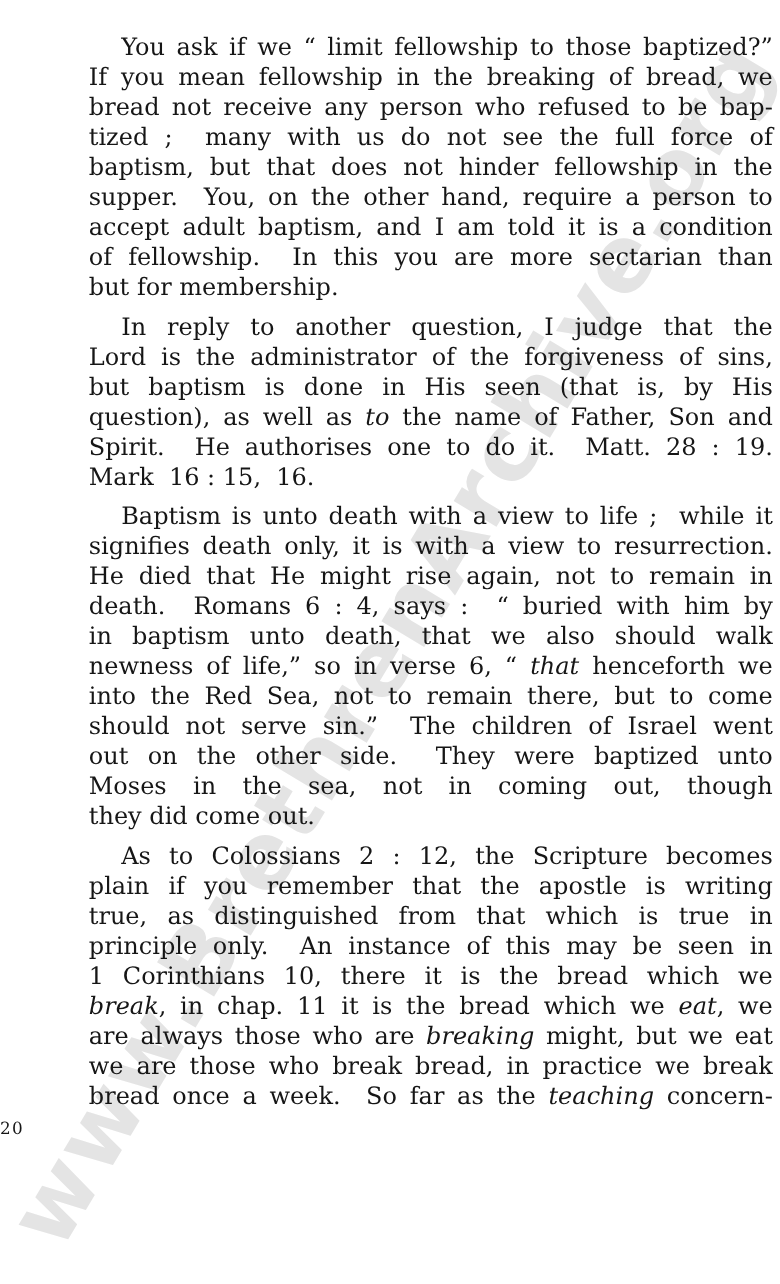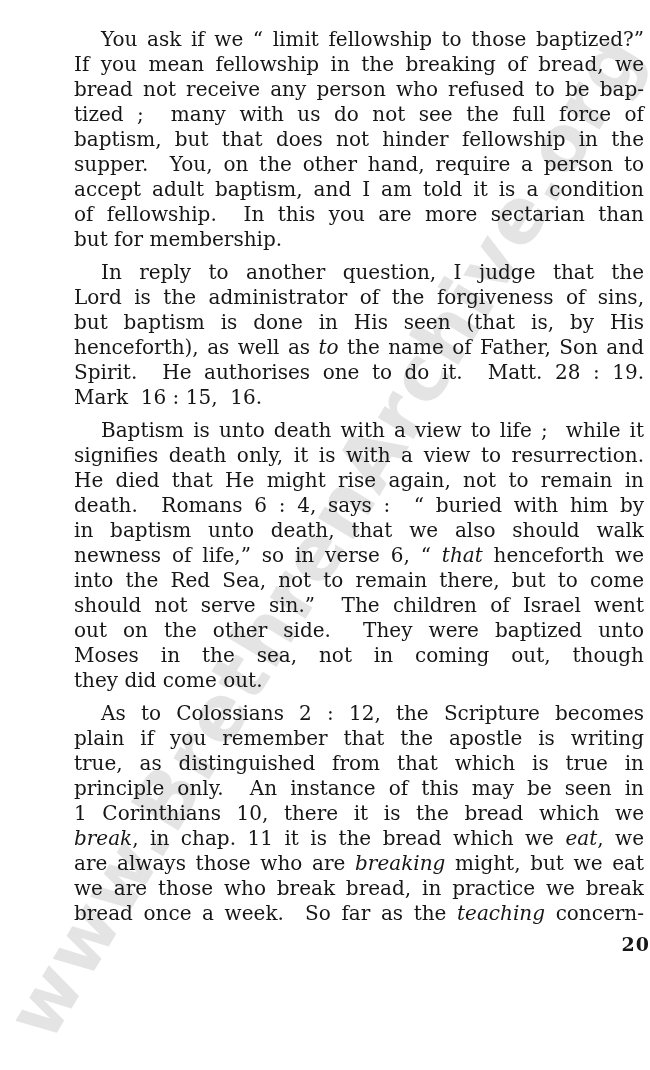--- a/index.html
+++ b/index.html
@@ -58,25 +58,24 @@
   .line.first { text-indent: 27px; }
   .line.end {
     text-align-last: left;
     -moz-text-align-last: left;
   }
   .line i { }
   .page-number {
     position: relative;
     z-index: 1;
     margin-top: 7px;
-    text-align: right;
-    font-size: 19px;
+    text-align: left;
+    font-size: 14px;
     color: #161616;
     letter-spacing: 1px;
-    font-weight: bold;
   }
 </style>
 </head>
 <body>
 
 <div class="scan-page">
   <div class="watermark">www.BrethrenArchive.org</div>
 
   <div class="text-block">
       <div class="paragraph">
@@ -87,21 +86,21 @@
         <div class="line"><span>baptism, but that does not hinder fellowship in the</span></div>
         <div class="line"><span>supper.&nbsp; You, on the other hand, require a person to</span></div>
         <div class="line"><span>accept adult baptism, and I am told it is a condition</span></div>
         <div class="line"><span>of fellowship.&nbsp; In this you are more sectarian than</span></div>
         <div class="line end"><span>but for membership.</span></div>
       </div>
       <div class="paragraph">
         <div class="line first"><span>In reply to another question, I judge that the</span></div>
         <div class="line"><span>Lord is the administrator of the forgiveness of sins,</span></div>
         <div class="line"><span>but baptism is done in His seen (that is, by His</span></div>
-        <div class="line"><span>henceforth), as well as </span><i>to</i><span> the name of Father, Son and</span></div>
+        <div class="line"><span>question), as well as </span><i>to</i><span> the name of Father, Son and</span></div>
         <div class="line"><span>Spirit.&nbsp; He authorises one to do it.&nbsp; Matt.&nbsp;28 : 19.</span></div>
         <div class="line end"><span>Mark&nbsp; 16 : 15,&nbsp; 16.</span></div>
       </div>
       <div class="paragraph">
         <div class="line first"><span>Baptism is unto death with a view to life ;&nbsp; while it</span></div>
         <div class="line"><span>signifies death only, it is with a view to resurrection.</span></div>
         <div class="line"><span>He died that He might rise again, not to remain in</span></div>
         <div class="line"><span>death.&nbsp; Romans 6 : 4, says :&nbsp; “ buried with him by</span></div>
         <div class="line"><span>in baptism unto death, that we also should walk</span></div>
         <div class="line"><span>newness of life,” so in verse 6, “ </span><i>that</i><span> henceforth we</span></div>

